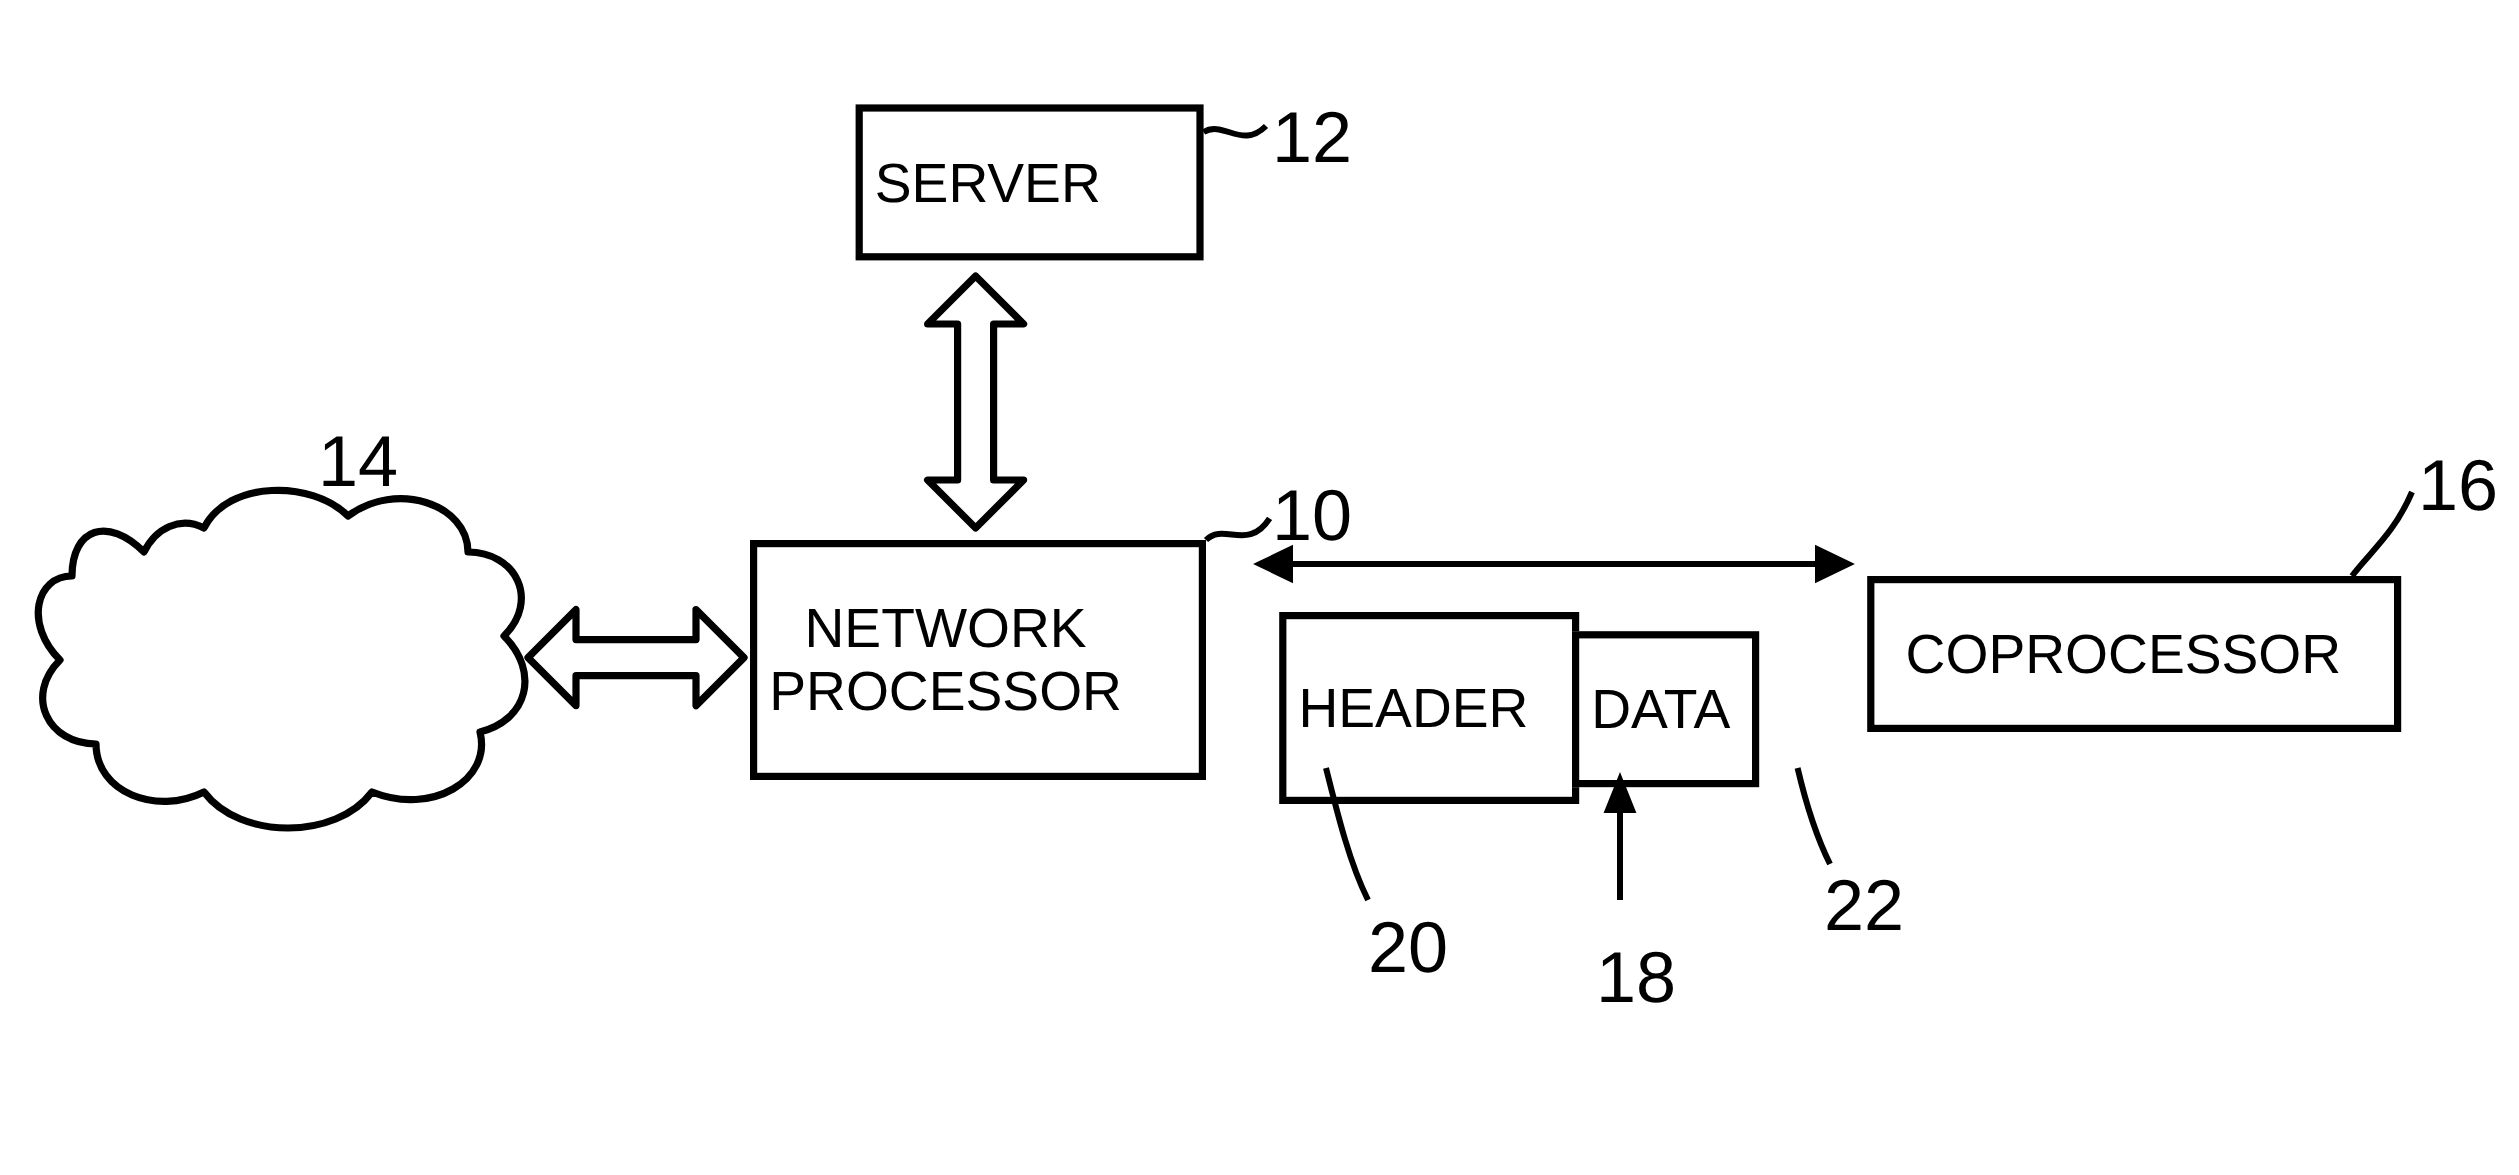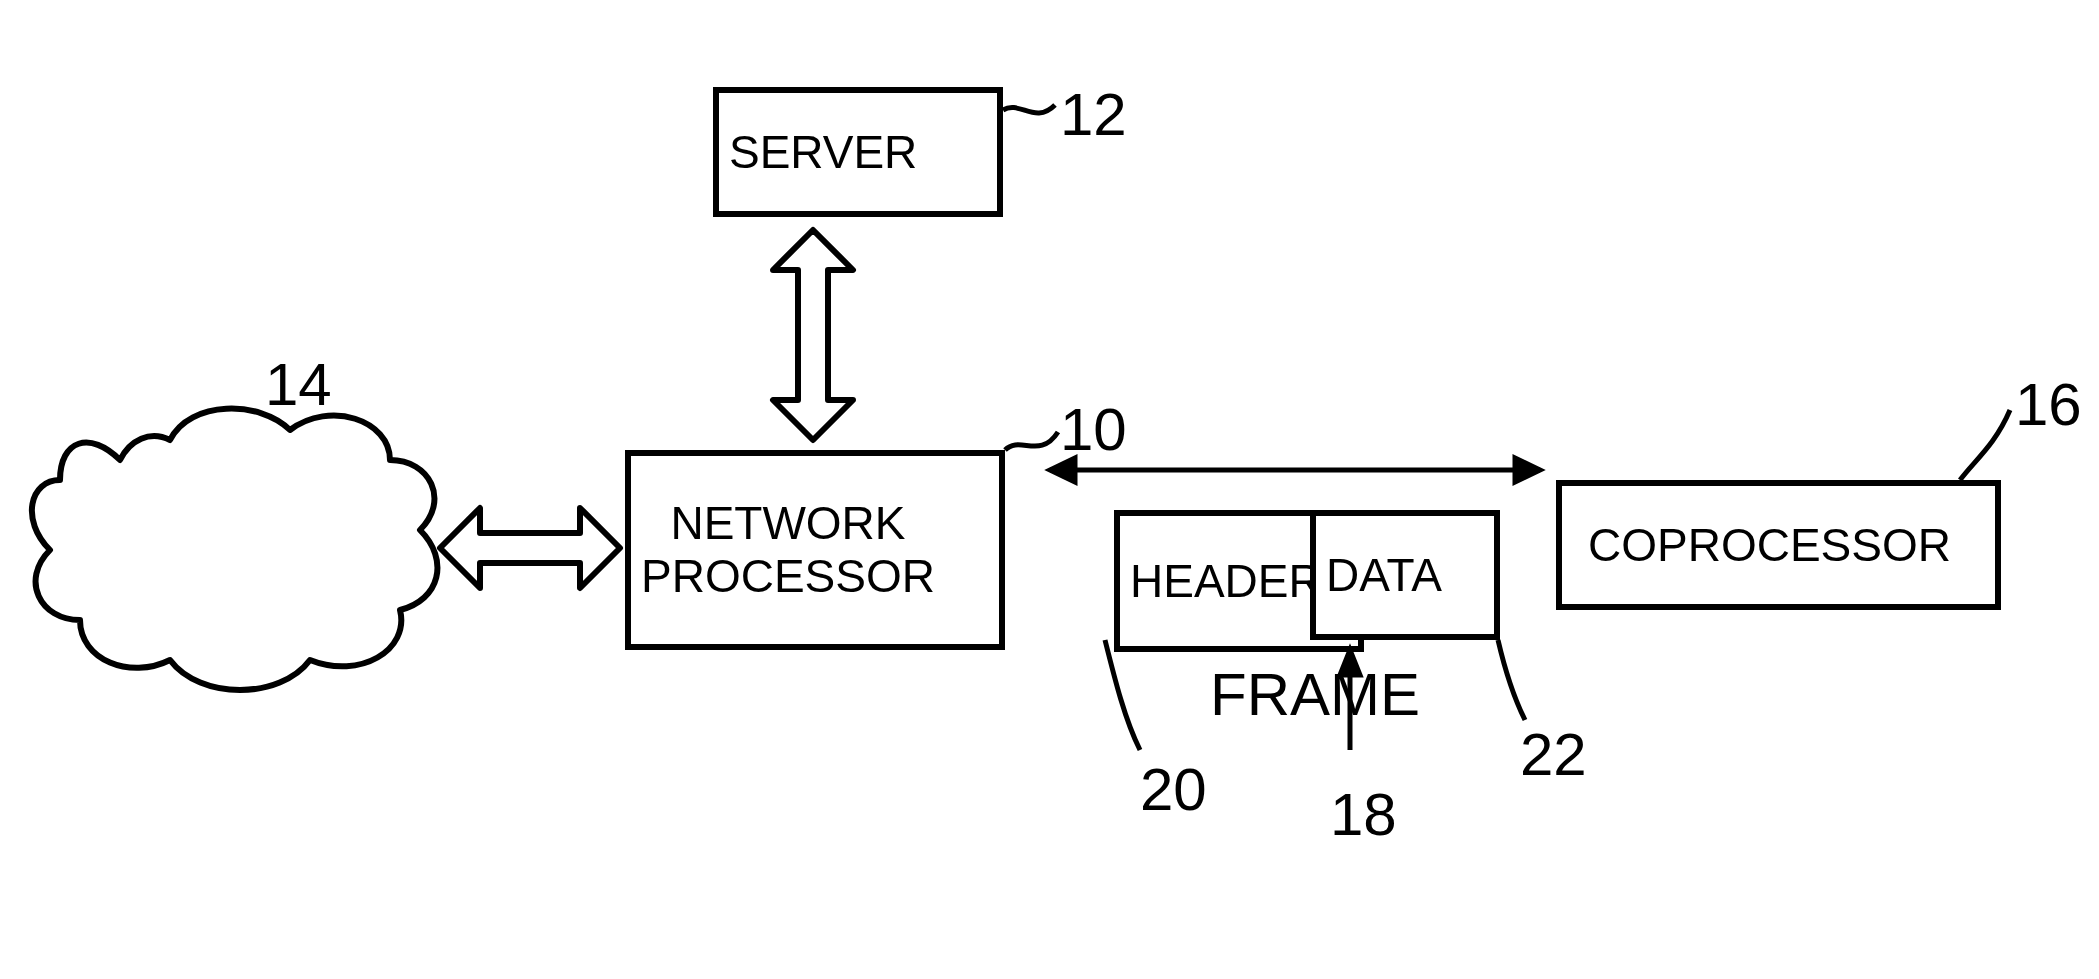--- a/index.html
+++ b/index.html
@@ -49,40 +49,39 @@
 
   <div class="box" style="left:713px; top:87px; width:290px; height:130px;">
     <span>SERVER</span>
   </div>
 
   <div class="box" style="left:625px; top:450px; width:380px; height:200px; white-space:pre-line;">
     <span>NETWORK
 PROCESSOR</span>
   </div>
 
-  <div class="box" style="left:1066px; top:510px; width:250px; height:142px;margin-left:48px;">
+  <div class="box" style="left:1066px; top:510px; width:250px; height:160px;">
     <span>HEADER</span>
   </div>
 
-  <div class="box" style="left:1310px; top:510px; width:190px; height:130px;">
+  <div class="box" style="left:1310px; top:526px; width:156px; height:130px;">
     <span>DATA</span>
   </div>
 
   <div class="box" style="left:1556px; top:480px; width:445px; height:130px;padding-left:26px;">
     <span>COPROCESSOR</span>
   </div>
 
   <div class="label" style="left:1060px; top:80px;">12</div>
   <div class="label" style="left:265px; top:350px;">14</div>
   <div class="label" style="left:1060px; top:395px;">10</div>
   <div class="label" style="left:2015px; top:370px;">16</div>
   <div class="label" style="left:1140px; top:755px;">20</div>
   <div class="label" style="left:1330px; top:780px;">18</div>
   <div class="label" style="left:1520px; top:720px;">22</div>
-  <div class="label" style="left:1210px; top:660px;">FRAME</div>
 
   <div class="label" style="left:120px; top:520px;">NETWORK</div>
 
   <svg class="overlay" viewBox="0 0 2099 979">
 
     <path d="M 120 460
              C 90 430, 60 440, 60 480
              C 30 480, 20 520, 50 550
              C 20 580, 40 620, 80 620
              C 80 660, 130 680, 170 660

